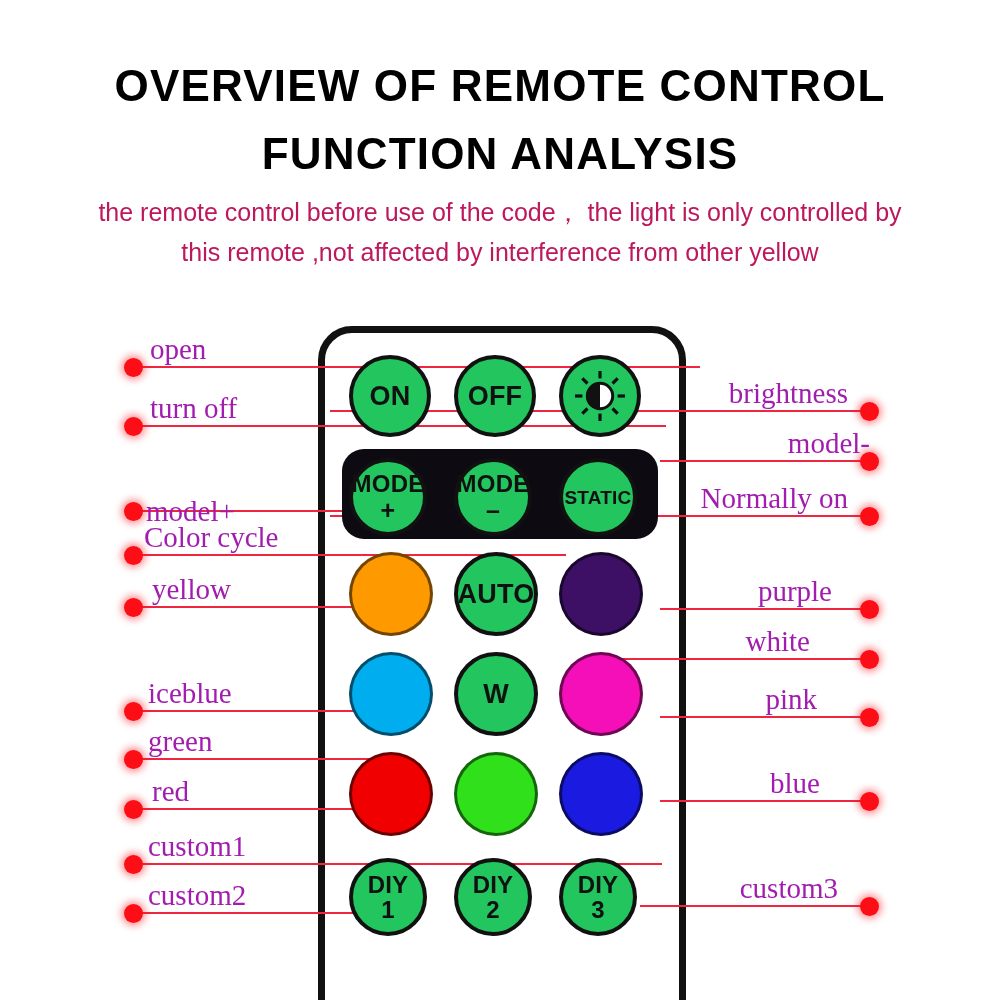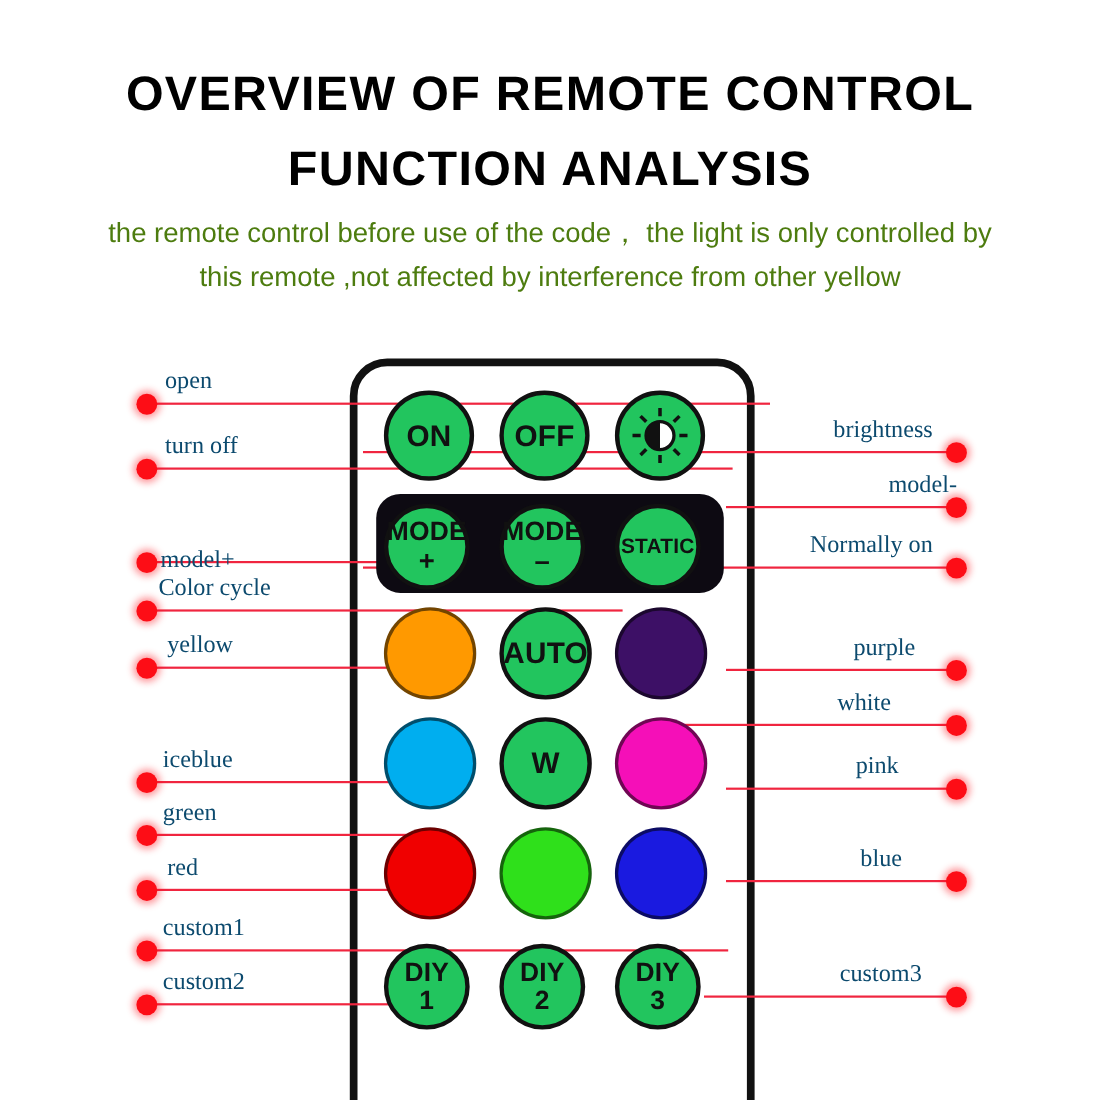--- a/index.html
+++ b/index.html
@@ -36,21 +36,21 @@
   .subtitle-block {
     position: absolute;
     left: 20px;
     top: 192px;
     width: 960px;
     text-align: center;
   }
   .subtitle-line {
     font-family: "Liberation Sans", sans-serif;
     font-size: 25px;
-    color: #4d7c0f;
+    color: #be185d;
     line-height: 40px;
     white-space: nowrap;
   }
 
   
   .remote-body {
     position: absolute;
     left: 318px;
     top: 326px;
     width: 368px;
@@ -125,22 +125,22 @@
     width: 19px;
     height: 19px;
     border-radius: 50%;
     background: #fd0d16;
     box-shadow: 0 0 7px 3px rgba(253,13,22,0.42);
     z-index: 3;
   }
   .callout-text {
     position: absolute;
     font-family: "Liberation Serif", serif;
-    font-size: 22px;
-    color: #0c4a6e;
+    font-size: 29px;
+    color: #a21caf;
     white-space: nowrap;
     z-index: 5;
   }
   .callout-text.right-side { text-align: right; }
 </style>
 </head>
 <body>
 
 <div id="page">
 

